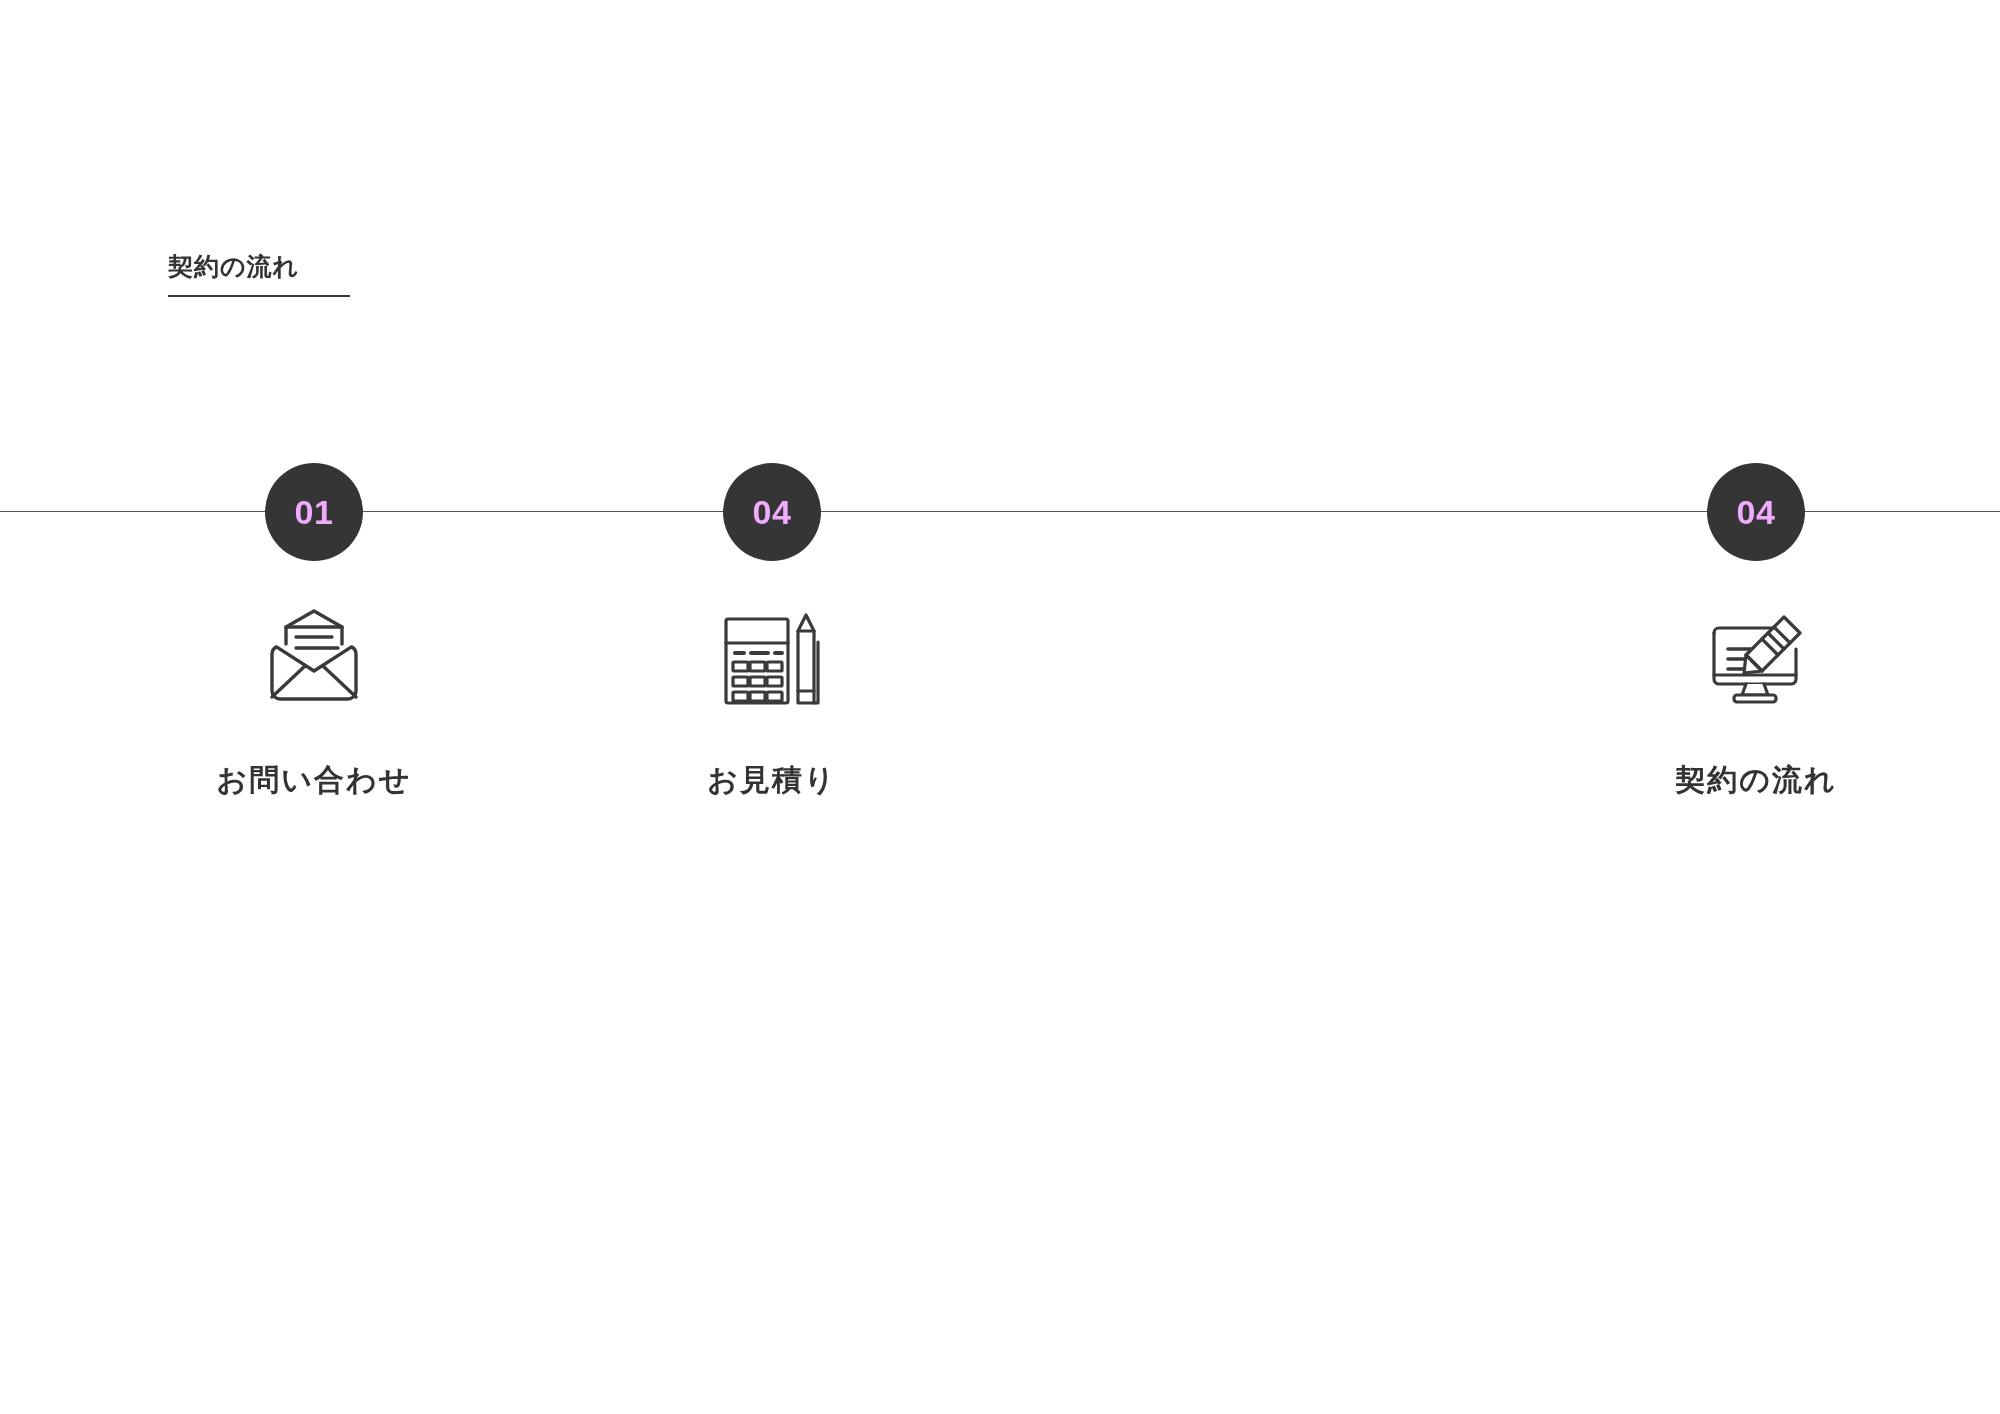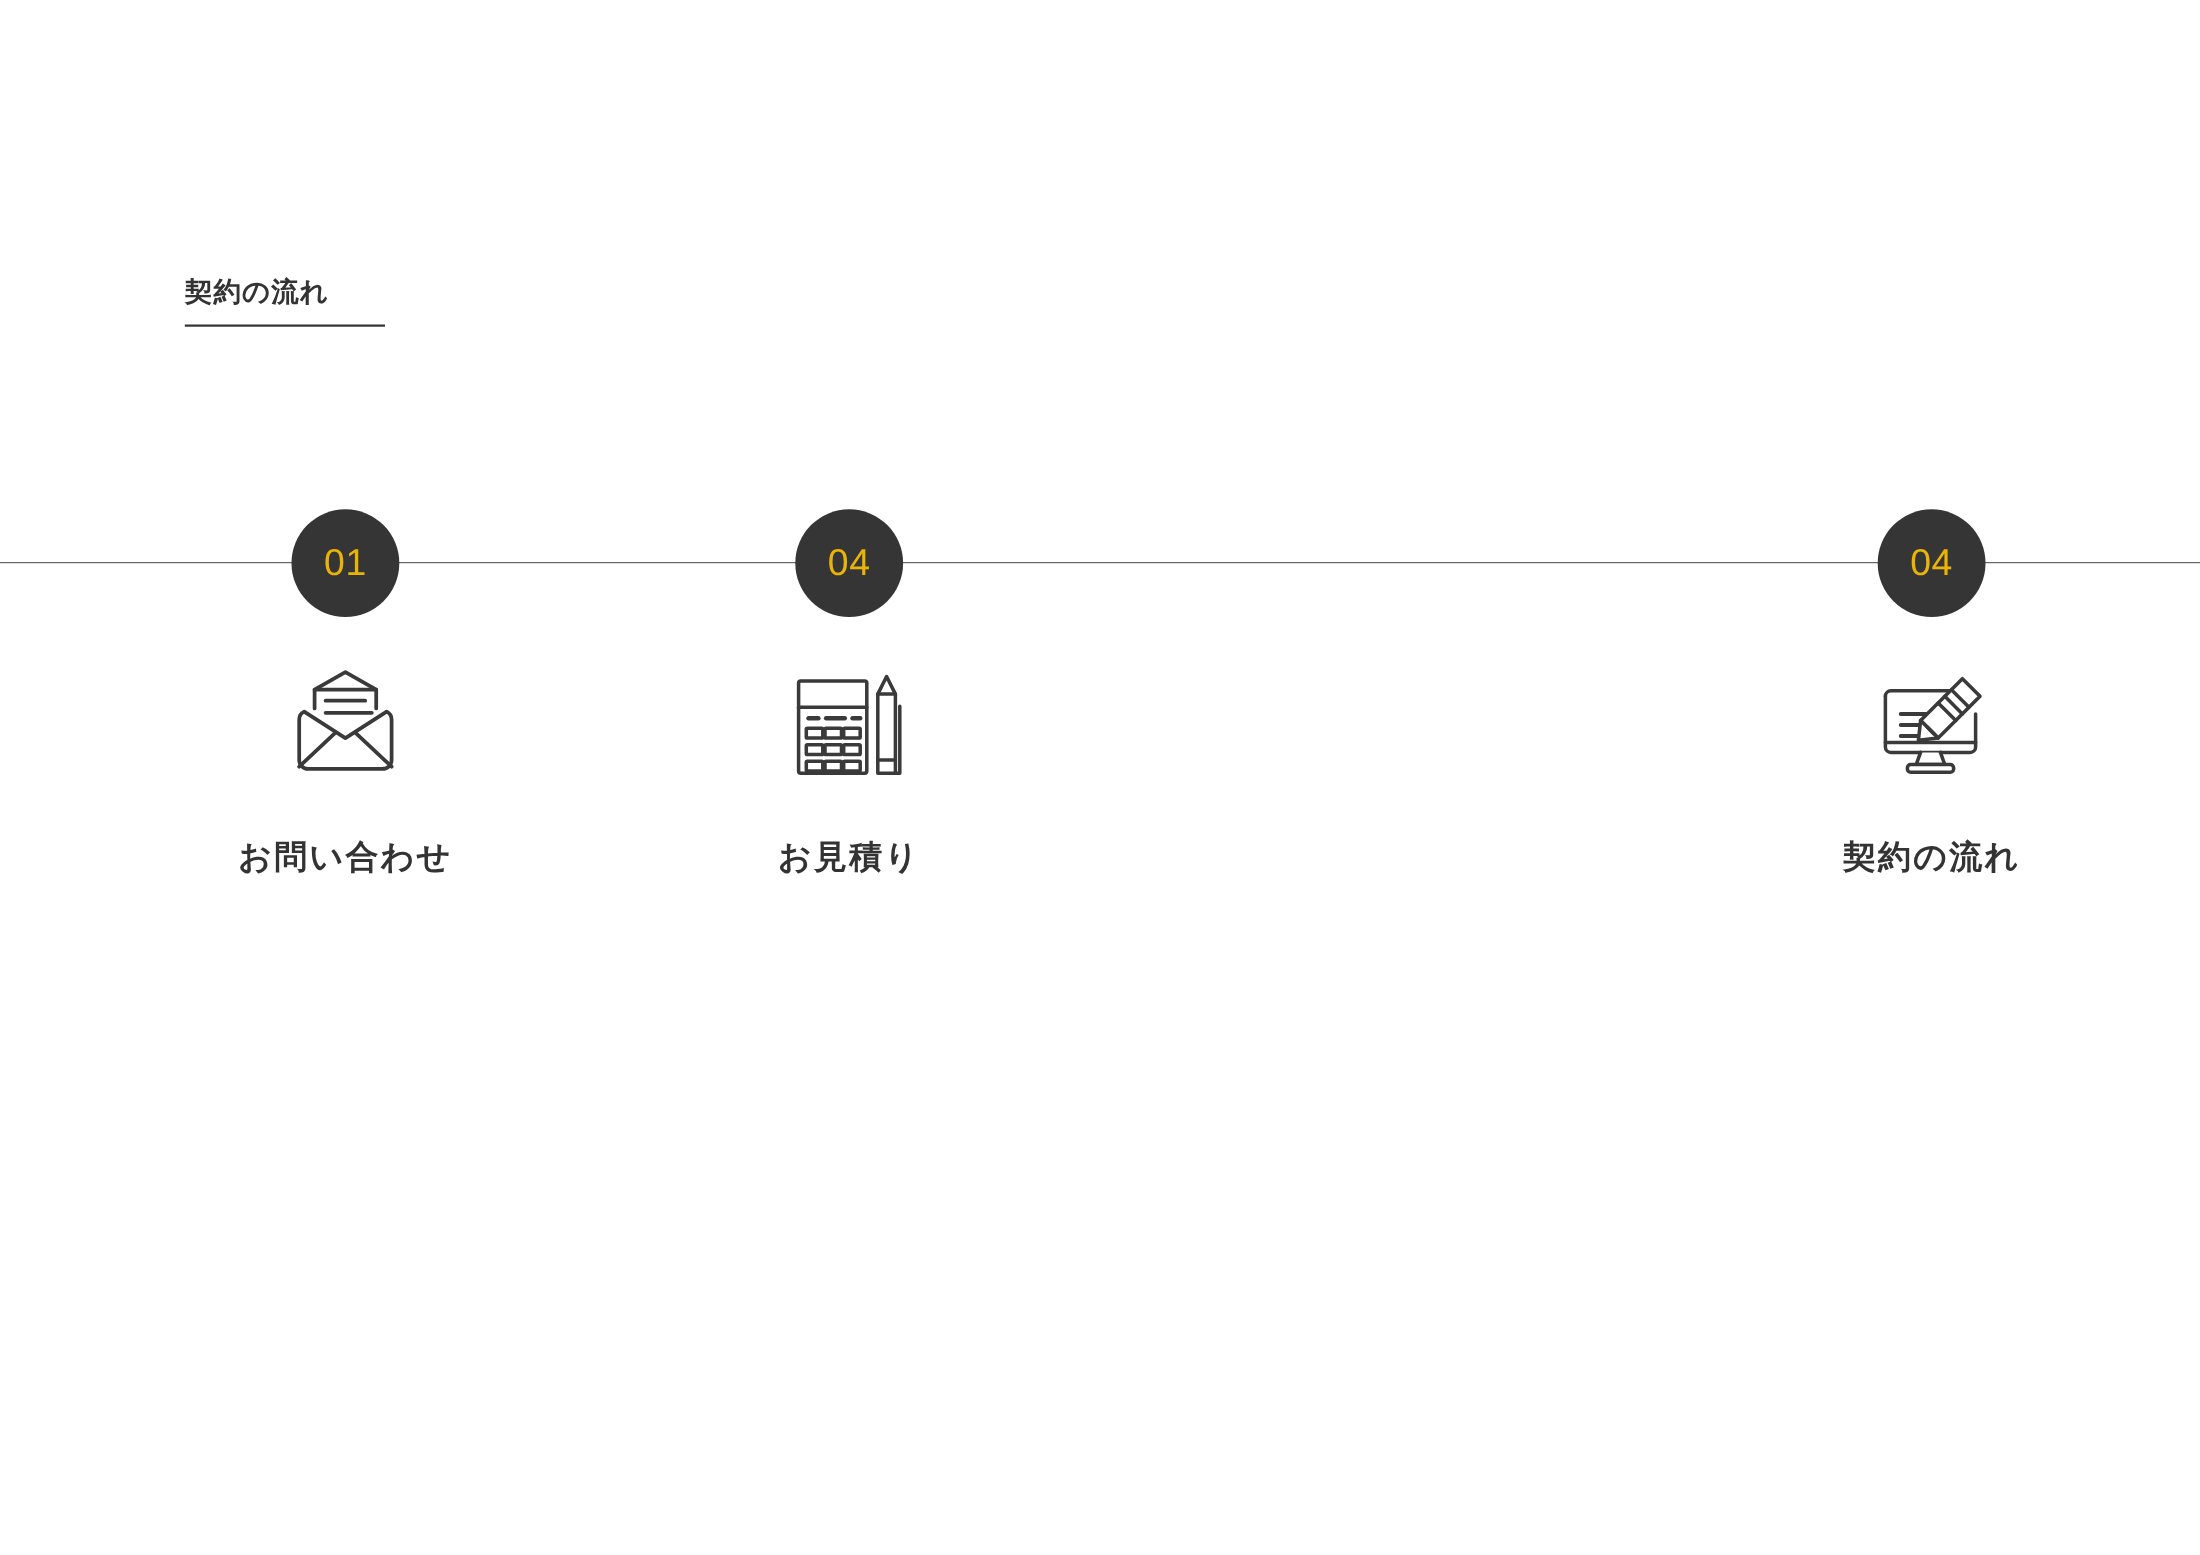--- a/index.html
+++ b/index.html
@@ -66,27 +66,27 @@
     width: 360px;
     margin-left: -180px;
     text-align: center;
   }
 
   .step-badge {
     width: 98px;
     height: 98px;
     border-radius: 50%;
     background: #353535;
-    color: #eab308;
+    color: #f0abfc;
     margin: 0 auto;
     display: flex;
     align-items: center;
     justify-content: center;
     font-size: 34px;
-    font-weight: 400;
+    font-weight: 700;
     letter-spacing: 0.5px;
     line-height: 1;
     position: relative;
     z-index: 2;
     text-align: right;
   }
 
   .step-icon {
     margin: 46px auto 0 auto;
     width: 110px;

